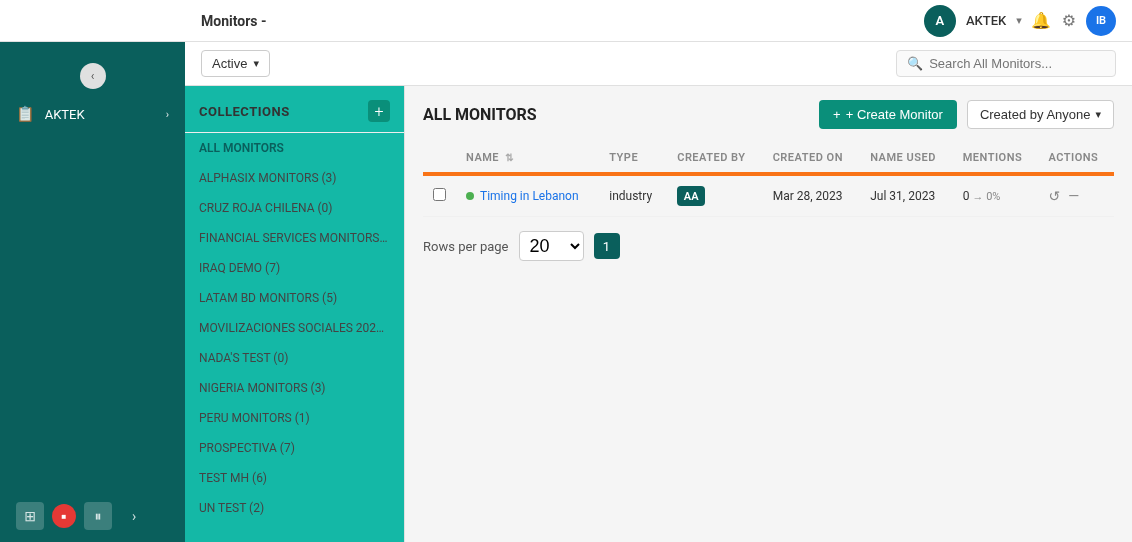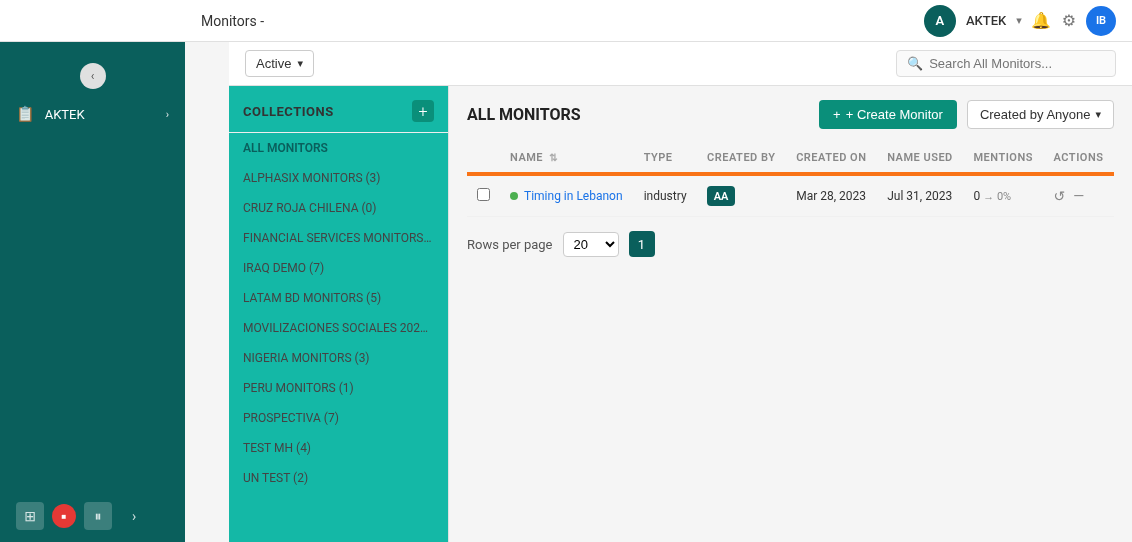--- a/index.html
+++ b/index.html
@@ -241,21 +241,21 @@
       align-items: center;
       gap: 10px;
       margin-top: 14px;
       font-size: 13px;
       color: #555;
     }
     .page-select {
       border: 1px solid #ccc;
       border-radius: 4px;
       padding: 3px 6px;
-      font-size: 13px;
+      font-size: 18px;
       background: white;
       cursor: pointer;
     }
     .page-num {
       width: 26px; height: 26px;
       background: #0a5f5c;
       border-radius: 4px;
       display: flex; align-items: center; justify-content: center;
       color: white;
       font-size: 13px;
@@ -270,21 +270,21 @@
       cursor: pointer;
       color: #555;
       font-size: 12px;
       margin: 14px auto 6px;
     }
   </style>
 </head>
 <body>
 
 <div style="position:absolute;top:0;left:0;right:0;height:42px;background:white;border-bottom:1px solid #e0e0e0;display:flex;align-items:center;padding:0 16px;gap:10px;z-index:20;">
-  <span style="font-size:14px;font-weight:400;color:#333;margin-left:185px;">Monitors -</span>
+  <span style="font-size:14px;font-weight:700;color:#333;margin-left:185px;">Monitors -</span>
   <div style="flex:1;"></div>
   <div class="avatar-a">
       <span>A</span>
     </div>
   <span style="font-size:13px;font-weight:500;color:#333;">AKTEK</span>
   <span style="color:#777;font-size:11px;">▾</span>
   <span style="color:#777;font-size:16px;cursor:pointer;">🔔</span>
   <span style="color:#777;font-size:16px;cursor:pointer;">⚙</span>
   <div class="avatar-ib">
       <span>IB</span>
@@ -302,21 +302,21 @@
   <div style="margin-top:auto;padding:12px 16px;display:flex;align-items:center;gap:8px;">
     <div class="icon-btn active-icon">⊞</div>
     <div class="record-btn">
       <span style="color:white;font-size:8px;">■</span>
     </div>
     <div class="icon-btn active-icon">⏸</div>
     <div class="icon-btn">›</div>
   </div>
 </div>
 
-<div style="position:absolute;top:42px;left:185px;right:0;bottom:0;display:flex;flex-direction:column;overflow:hidden;margin-left:44px;">
+<div style="position:absolute;top:42px;left:185px;right:0;bottom:0;display:flex;flex-direction:column;overflow:hidden;">
 
   <div style="background:white;border-bottom:1px solid #e0e0e0;padding:8px 16px;display:flex;align-items:center;gap:12px;">
     <button class="active-btn">
       <span>Active</span>
       <span style="font-size:11px;">▾</span>
     </button>
     <div style="flex:1;"></div>
     <div class="search-box">
       <span style="color:#aaa;font-size:13px;">🔍</span>
       <input type="text" placeholder="Search All Monitors..." style="">
@@ -331,24 +331,25 @@
         <div class="add-btn">+</div>
       </div>
       <div class="collections-list" id="collections-list">
           <div class="collection-item active-item">ALL MONITORS</div>
           <div class="collection-item">ALPHASIX MONITORS (3)</div>
           <div class="collection-item">CRUZ ROJA CHILENA (0)</div>
           <div class="collection-item">FINANCIAL SERVICES MONITORS (1)</div>
           <div class="collection-item">IRAQ DEMO (7)</div>
           <div class="collection-item">LATAM BD MONITORS (5)</div>
           <div class="collection-item">MOVILIZACIONES SOCIALES 2022 (0)</div>
+          <div class="collection-item">NADA'S TEST (0)</div>
           <div class="collection-item">NIGERIA MONITORS (3)</div>
           <div class="collection-item">PERU MONITORS (1)</div>
           <div class="collection-item">PROSPECTIVA (7)</div>
-          <div class="collection-item">TEST MH (4)</div>
+          <div class="collection-item">TEST MH (6)</div>
           <div class="collection-item">UN TEST (2)</div>
         </div>
     </div>
 
     <div class="monitors-panel">
       <div class="monitors-header">
         <span class="monitors-title">ALL MONITORS</span>
         <div class="monitors-actions">
           <button class="create-monitor-btn">
             <span>+</span>

